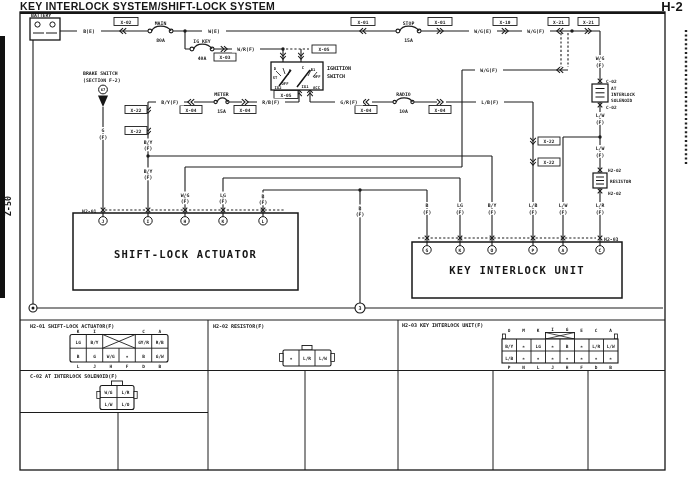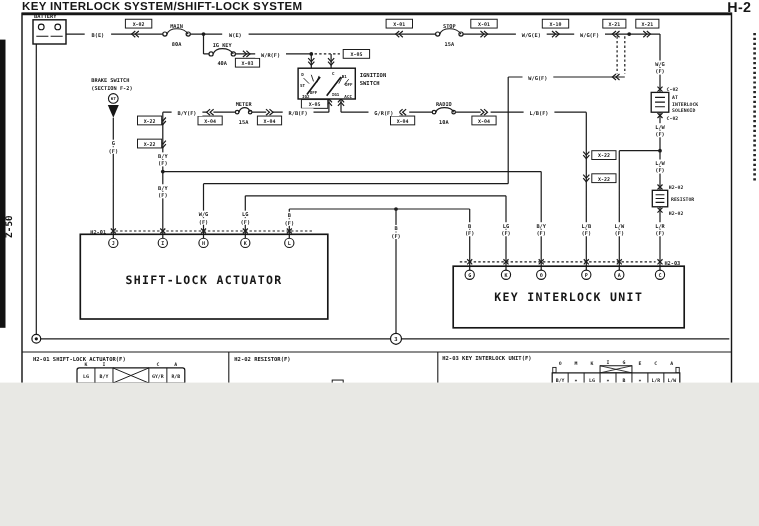--- a/index.html
+++ b/index.html
@@ -1,16 +1,16 @@
 <!DOCTYPE html>
 <html><head>
 <meta charset="utf-8">
 <style>
   html,body{margin:0;padding:0;background:#e8e8e4;}
-  #page{position:relative;width:690px;height:348px;background:#ffffff;overflow:hidden;}
+  #page{position:relative;width:690px;height:478px;background:#ffffff;overflow:hidden;}
   svg text{font-family:"DejaVu Sans Mono","Liberation Mono",monospace;font-weight:700;fill:#161616;}
   svg .ttl{font-family:"Liberation Sans","DejaVu Sans",sans-serif;letter-spacing:.3px;}
   svg .big{letter-spacing:1.2px;font-family:"DejaVu Sans Mono",monospace;}
   .w{stroke:#1c1c1c;fill:none;}
   .bgw{fill:#ffffff;}
   .cbox{fill:#ffffff;stroke:#1c1c1c;stroke-width:.9;}
 </style>
 </head>
 <body>
 

